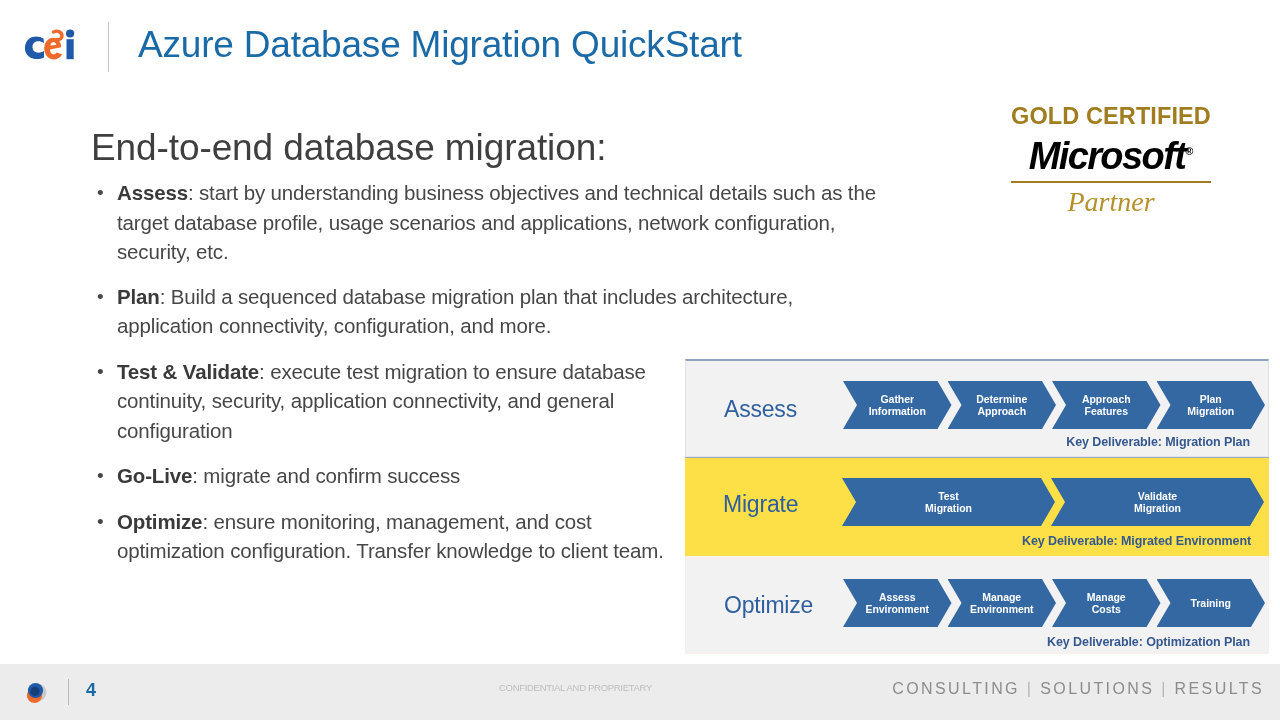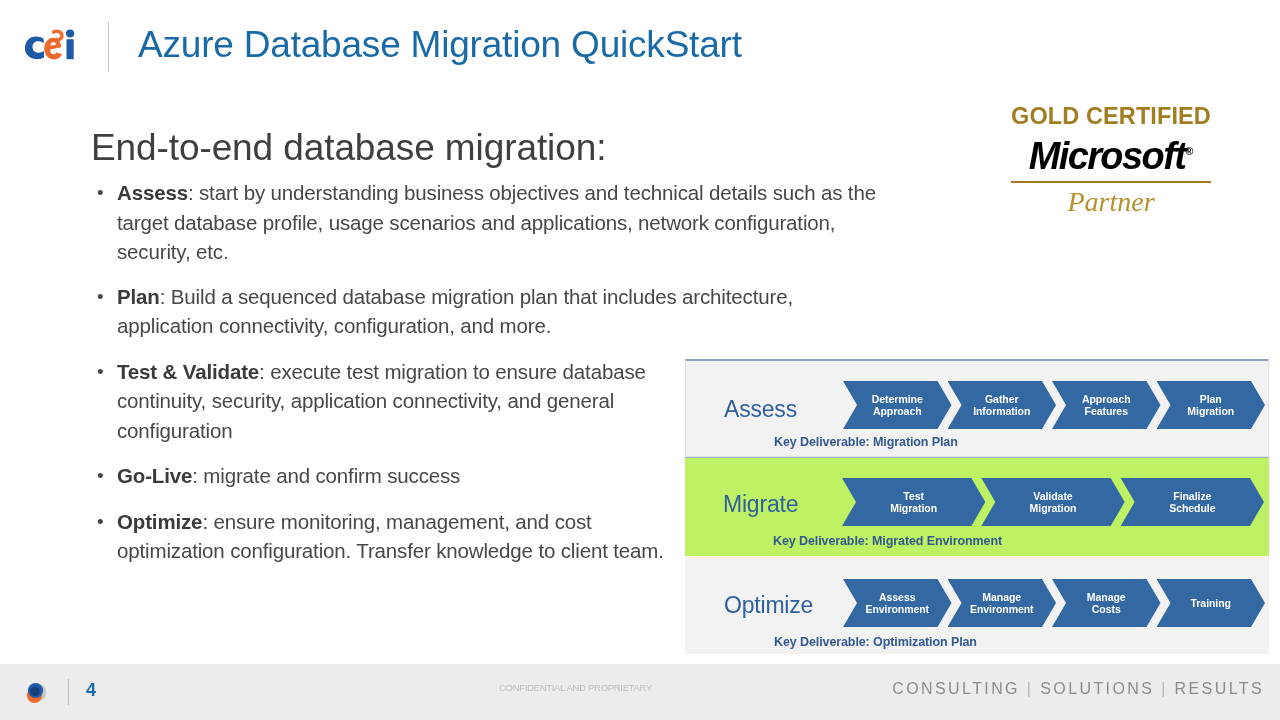--- a/index.html
+++ b/index.html
@@ -148,21 +148,21 @@
     overflow: hidden;
   }
   #phase-assess {
     height: 98px;
     background: #f2f2f2;
     border: 1px solid #dfe3e8;
     border-top: 2px solid #8fa3bd;
   }
   #phase-migrate {
     height: 100px;
-    background: #bef264;
+    background: #fde047;
     border-top: 1px solid #9fb0c6;
     border-bottom: 1px solid #f7f3f1;
     text-decoration: underline;
   }
   #phase-optimize {
     height: 97px;
     background: #f2f2f2;
     border: 1px solid #fbeee8;
     border-top: 2px solid #fbeee8;
   }
@@ -176,21 +176,21 @@
     letter-spacing: -0.2px;
     white-space: nowrap;
   }
   #phase-assess .phase-label { top: 35px; }
   #phase-migrate .phase-label { top: 33px; }
   #phase-optimize .phase-label { top: 33px; }
 
   .deliverable {
     position: absolute;
     left: 0; right: 0;
-    text-align: left;
+    text-align: right;
     font-size: 12.5px;
     color: #35598f;
     font-weight: bold;
     letter-spacing: -0.1px;
   }
   #phase-assess .deliverable { top: 74px; left: 88px; right: 18px; }
   #phase-migrate .deliverable { top: 76px; left: 88px; right: 18px; }
   #phase-optimize .deliverable { top: 76px; left: 88px; right: 18px; }
 
   .chevron-strip {
@@ -328,26 +328,26 @@
   <div id="ms-rule"></div>
   <div id="ms-partner">Partner</div>
 </div>
 
 <div id="process-diagram">
 
   <div class="phase-row" id="phase-assess">
     <div class="phase-label">Assess</div>
     <div class="chevron-strip">
       <div class="chevron">
+        <span class="cline">Gather</span>
+        <span class="cline">Information</span>
+      </div>
+      <div class="chevron">
         <span class="cline">Determine</span>
         <span class="cline">Approach</span>
-      </div>
-      <div class="chevron">
-        <span class="cline">Gather</span>
-        <span class="cline">Information</span>
       </div>
       <div class="chevron">
         <span class="cline">Approach</span>
         <span class="cline">Features</span>
       </div>
       <div class="chevron">
         <span class="cline">Plan</span>
         <span class="cline">Migration</span>
       </div>
     </div>
@@ -357,24 +357,20 @@
   <div class="phase-row" id="phase-migrate">
     <div class="phase-label">Migrate</div>
     <div class="chevron-strip">
       <div class="chevron">
         <span class="cline">Test</span>
         <span class="cline">Migration</span>
       </div>
       <div class="chevron">
         <span class="cline">Validate</span>
         <span class="cline">Migration</span>
-      </div>
-      <div class="chevron">
-        <span class="cline">Finalize</span>
-        <span class="cline">Schedule</span>
       </div>
     </div>
     <div class="deliverable">Key Deliverable: Migrated Environment</div>
   </div>
 
   <div class="phase-row" id="phase-optimize">
     <div class="phase-label">Optimize</div>
     <div class="chevron-strip">
       <div class="chevron">
         <span class="cline">Assess</span>

